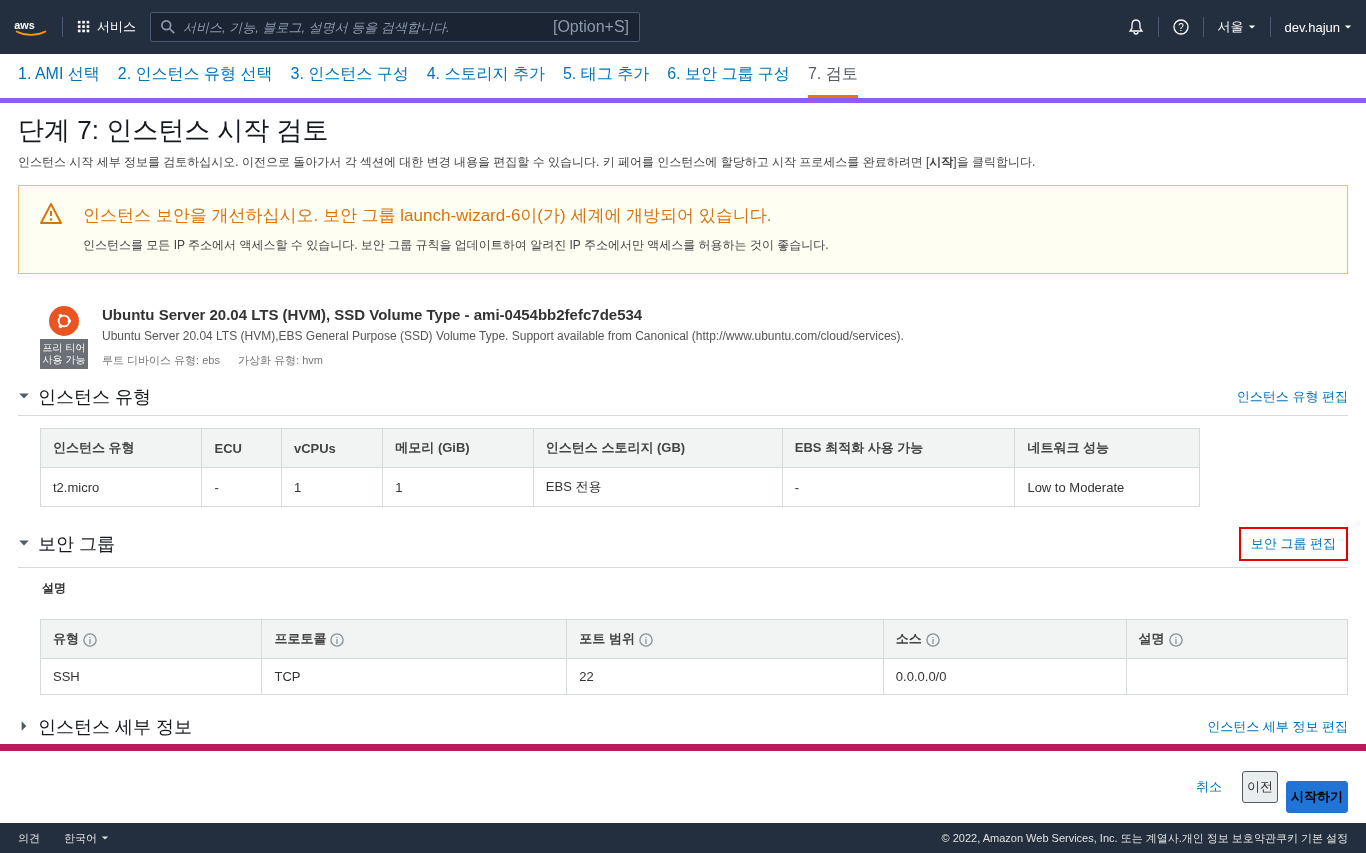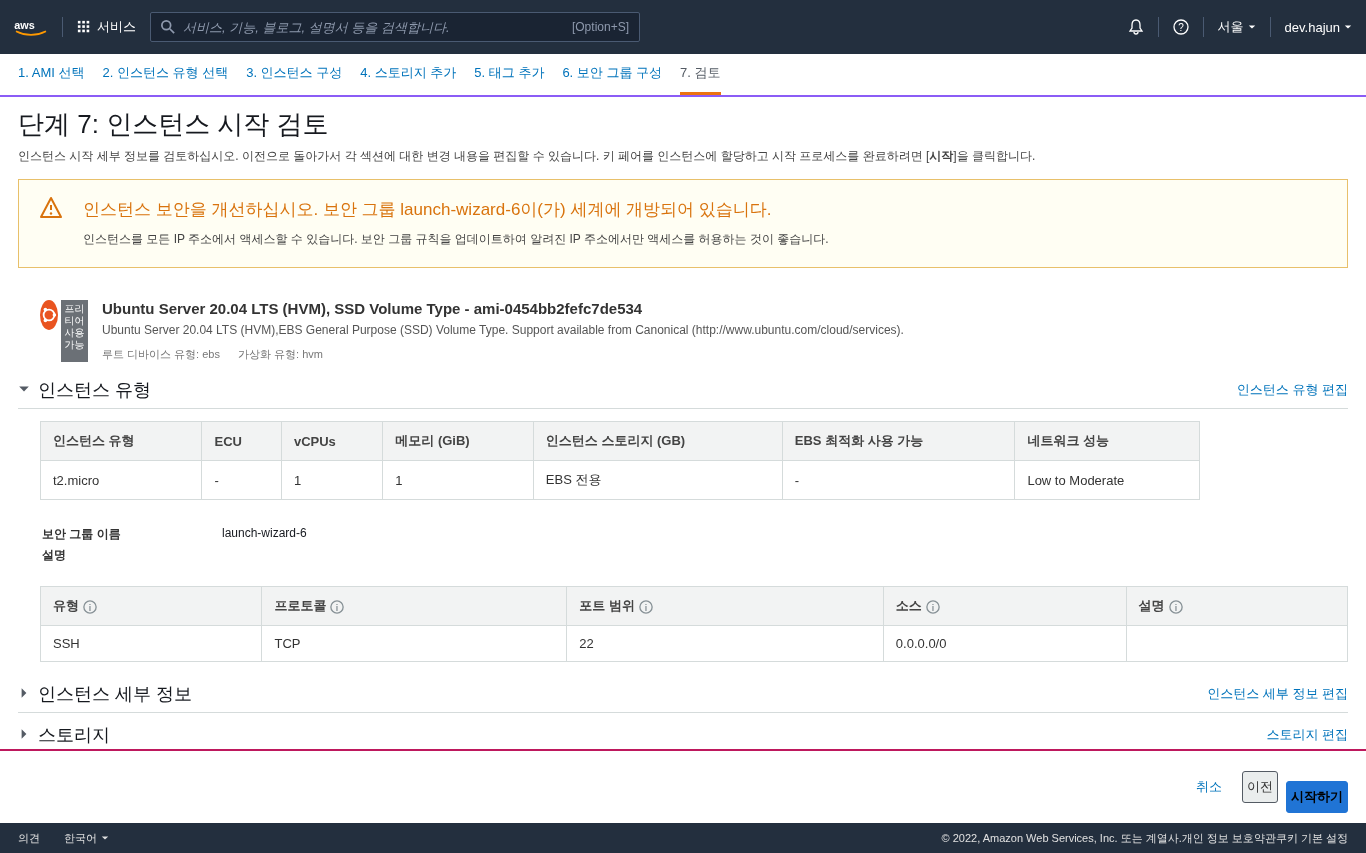--- a/index.html
+++ b/index.html
@@ -6,67 +6,67 @@
   body { font-family: "Amazon Ember", "Helvetica Neue", Arial, sans-serif; font-size: 14px; color: #16191f; background: #fff; }
   a { color: #0073bb; text-decoration: none; }
 
   .topnav { background: #232f3e; color: #fff; display: flex; align-items: center; height: 54px; padding: 0 14px; gap: 14px; }
   .topnav .logo { color: #fff; display: flex; align-items: center; }
   .topnav .services-btn { color:#fff; display:flex; align-items:center; gap:6px; font-size:13px; cursor:pointer; }
   .topnav .divider { width:1px; height:20px; background:#4a5a72; }
   .searchbox { flex:1; max-width:490px; display:flex; align-items:center; background:#1a2433; border:1px solid #4a5a72; height:30px; border-radius:2px; padding:0 10px; gap:8px; color:#8e99ad;}
   .searchbox input { flex:1; background:transparent; border:none; outline:none; color:#fff; font-size:13px; }
   .searchbox input::placeholder { color:#8e99ad; font-style:italic; }
-  .shortcut { color:#8e99ad; font-size:12px; font-style:normal; }
+  .shortcut { color:#8e99ad; font-size:16px; font-style:normal; }
   .topnav .right { margin-left:auto; display:flex; align-items:center; gap:14px; font-size:13px; }
   .topnav .right .item { color:#fff; cursor:pointer; display:flex; align-items:center; gap:4px; }
   .topnav svg { fill:#fff; }
 
-  .wizard-tabs { display:flex; gap:18px; padding:10px 18px 0; border-bottom:2px solid #8b5cf6; font-size:13px; }
+  .wizard-tabs { display:flex; gap:18px; padding:10px 18px 0; border-bottom:5px solid #8b5cf6; font-size:16px; }
   .wizard-tabs .tab { color:#0073bb; padding-bottom:10px; cursor:pointer; }
   .wizard-tabs .tab.active { color:#545b64; border-bottom:3px solid #ec7211; }
 
   .page { padding: 10px 18px 0; }
   .page h1 { font-size:26px; font-weight:400; margin-bottom:6px; }
   .page .intro { font-size:12px; color:#444; margin-bottom:14px; }
   .page .intro b { font-weight:700; }
 
   .banner { border:1px solid #e8c06a; background:#fffef3; padding:18px 18px 18px 64px; position:relative; font-size:12px; margin-bottom:18px;}
   .banner .warn-icon { position:absolute; left:20px; top:16px; }
   .banner .title { color:#d9730d; font-size:17px; margin-bottom:8px; }
   .banner p { color:#444; line-height:1.7; }
 
   .section-header { display:flex; align-items:center; border-bottom:1px solid #d5dbdb; padding:6px 0; }
   .section-header .caret { margin-right:8px; cursor:pointer; }
   .section-header h2 { font-size:18px; font-weight:400; flex:1; }
   .section-header .edit-link { font-size:13px; }
   .red-box { border:2px solid #e80000; padding:6px 10px; }
 
   .ami-block { display:flex; padding:14px 0 10px 22px; gap:14px; font-size:12px;}
-  .ami-badge-col { display:flex; gap:3px; width:48px;}
+  .ami-badge-col { display:flex; flex-direction:column; align-items:center; gap:3px; width:48px;}
   .ami-icon { width:30px; height:30px; border-radius:50%; background:#e95420; display:flex; align-items:center; justify-content:center; }
   .free-tier { background:#6b7076; color:#fff; font-size:10px; text-align:center; padding:3px 2px; line-height:1.2; width:48px;}
   .ami-details .ami-title { font-size:15px; font-weight:700; margin-bottom:6px; color:#333; }
   .ami-details .ami-desc { color:#555; margin-bottom:10px; }
   .ami-details .ami-meta { color:#777; display:flex; gap:18px; font-size:11px;}
 
   table { border-collapse:collapse; width:calc(100% - 170px); margin:12px 0 14px 22px; font-size:13px; }
   table.full { width:calc(100% - 22px); }
   th, td { text-align:left; padding:10px 12px; border:1px solid #d5dbdb; }
   th { background:#f2f3f3; font-weight:700; color:#444; font-size:13px;}
   td { color:#333; }
 
   .sg-details { padding:12px 0 6px 24px; font-size:12px; }
   .sg-details .row { display:flex; margin-bottom:4px; }
   .sg-details .lbl { width:180px; font-weight:700; color:#333; }
   .info-icon { display:inline-flex; vertical-align:middle; margin-left:4px;}
 
   .bottom-sections .section-header { margin-top:4px;}
 
-  .sticky-footer { position:fixed; bottom:30px; right:0; left:0; background:#fff; border-top:2px solid #be185d; padding:10px 18px; display:flex; justify-content:flex-end; gap:8px; align-items:center; }
+  .sticky-footer { position:fixed; bottom:30px; right:0; left:0; background:#fff; border-top:7px solid #be185d; padding:10px 18px; display:flex; justify-content:flex-end; gap:8px; align-items:center; }
   .sticky-footer .cancel { color:#0073bb; cursor:pointer; padding:6px 12px; font-size:13px;}
   .sticky-footer button { padding:6px 4px; font-size:13px; border-radius:3px; cursor:pointer; }
   .btn-prev { background:#eaeded; border:1px solid #545b64; color:#333; }
   .btn-launch { background:#2074d5; border:1px solid #2074d5; color:#000000; font-weight:700;margin-top:20px; }
 
   .footerbar { position:fixed; bottom:0; left:0; right:0; height:30px; background:#232f3e; color:#e0e0e0; font-size:11px; display:flex; align-items:center; padding:0 18px; gap:24px; }
   .footerbar .left { display:flex; gap:24px; align-items:center;}
   .footerbar .right { margin-left:auto; display:flex; }
   .footerbar .lang { display:flex; align-items:center; gap:4px;}
 
@@ -211,25 +211,28 @@
       <td>-</td>
       <td>1</td>
       <td>1</td>
       <td>EBS 전용</td>
       <td>-</td>
       <td>Low to Moderate</td>
     </tr>
       </tbody>
   </table>
 
+  <div class="section-header">
+    <span class="caret"><svg width="12" height="12" viewBox="0 0 10 10">
+          <path d="M1 3 L5 7 L9 3 Z"></path>
+        </svg></span>
+    <h2>보안 그룹</h2>
+    <a href="#" class="edit-link red-box">보안 그룹 편집</a>
+  </div>
   <div class="sg-details">
-    <div class="row">
-      <span class="lbl">보안 그룹 이름</span>
-      <span>launch-wizard-6</span>
-    </div>
     <div class="row">
       <span class="lbl">설명</span>
     </div>
   </div>
   <table class="full">
     <thead>
         <tr>
       <th><span>유형</span><span class="info-icon">
               <svg width="14" height="14" viewBox="0 0 16 16">
                 <circle cx="8" cy="8" r="7" fill="none" stroke="#879196" stroke-width="1.5"></circle>

